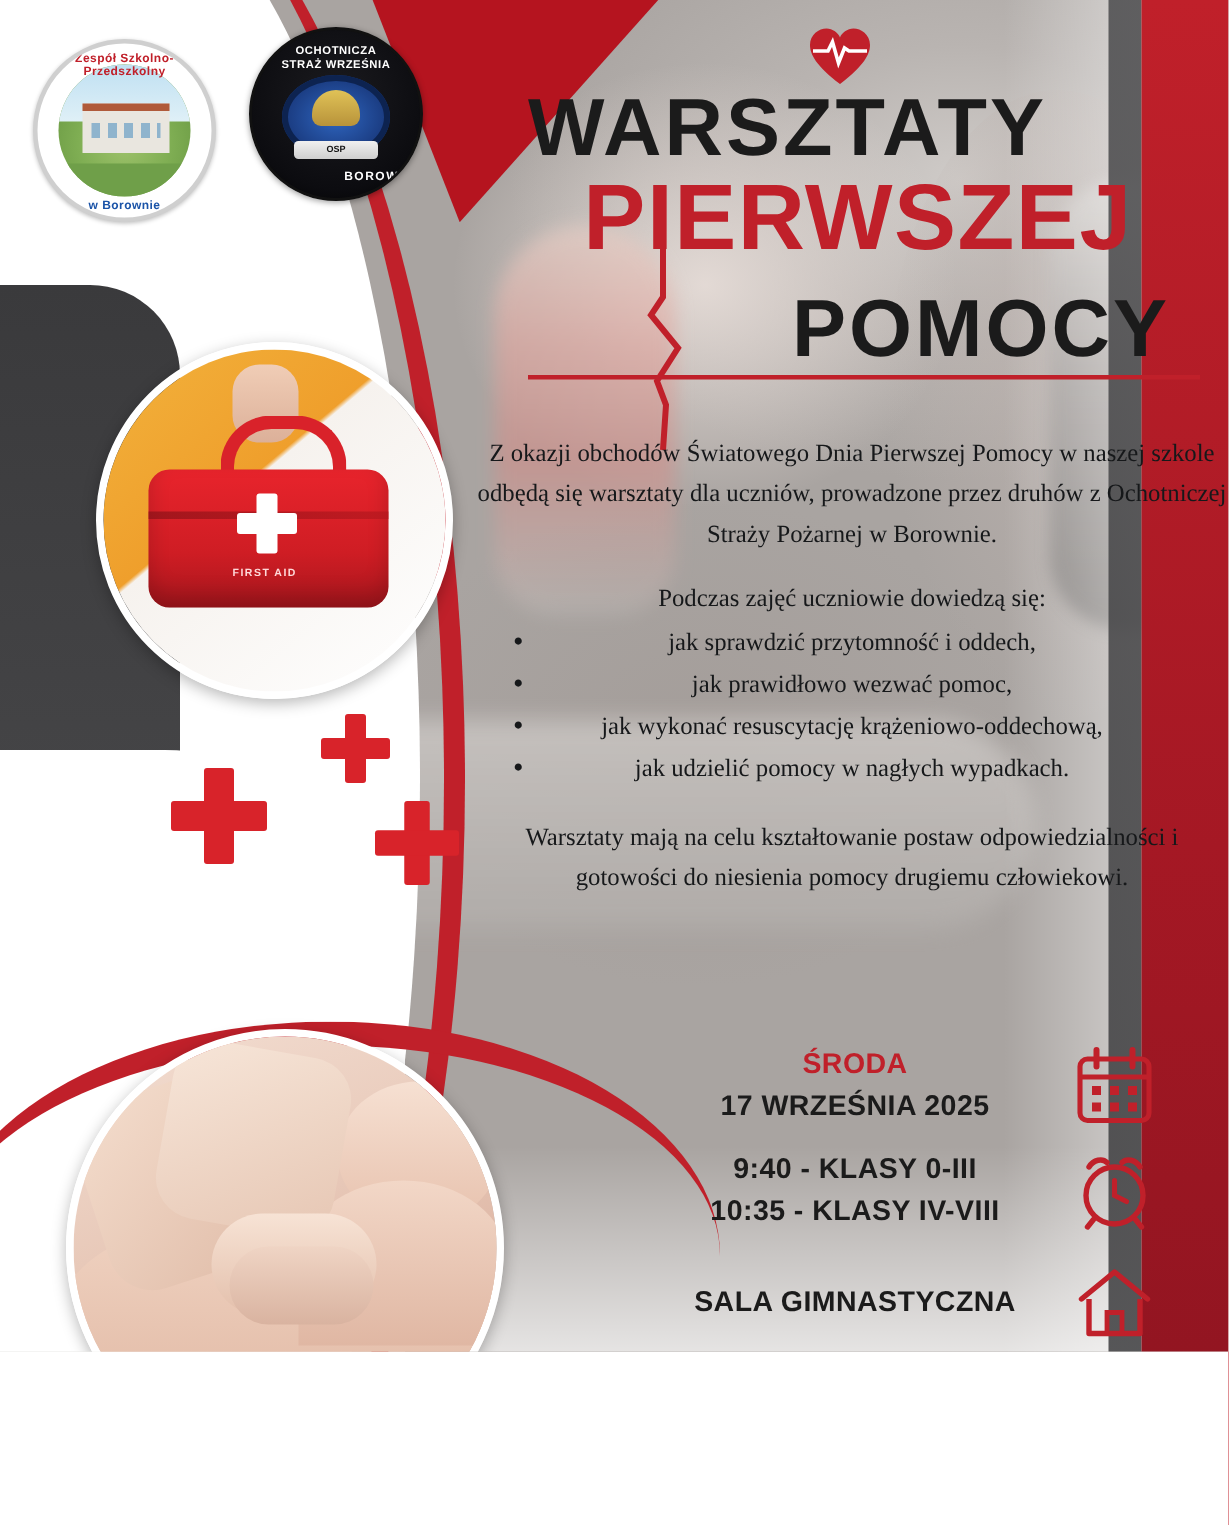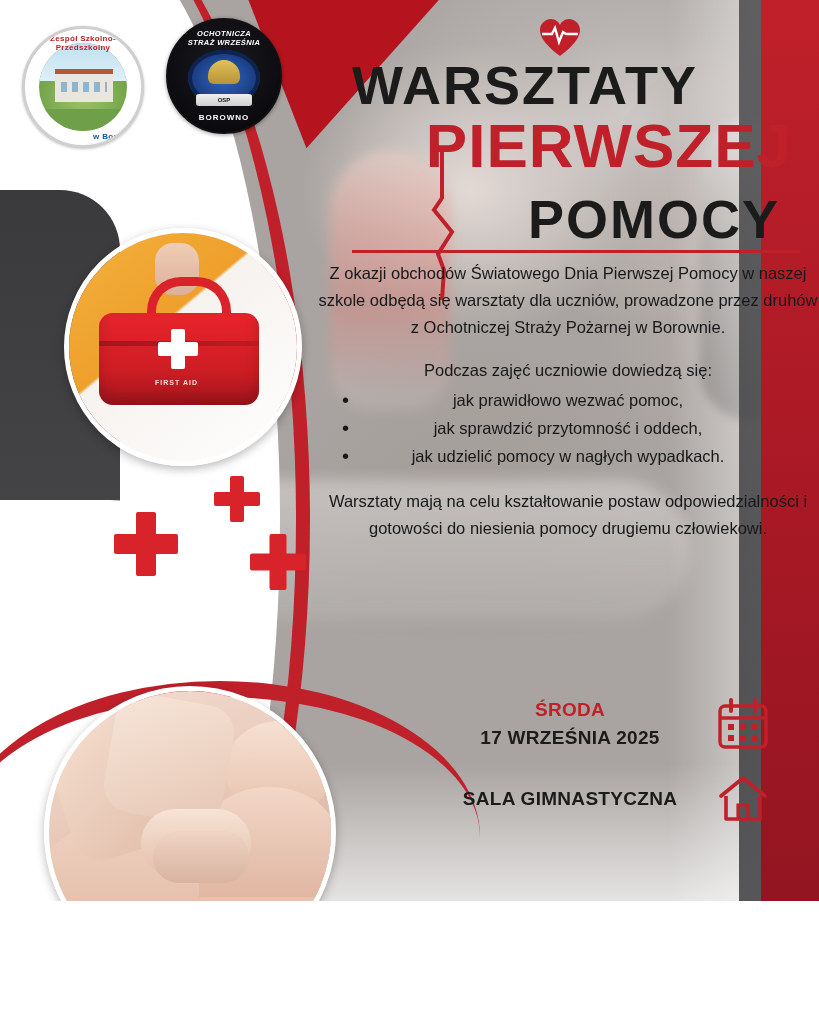--- a/index.html
+++ b/index.html
@@ -137,34 +137,34 @@
     background:repeating-linear-gradient(90deg,#8fb4cd 0 6px,#e9e6df 6px 11px);
   }
   .logo-school .grass{
     position:absolute;left:0;bottom:0;width:88px;height:22px;background:#6f9f49;
   }
   .logo-arc-top,.logo-arc-bottom{
     position:absolute;left:0;width:116px;text-align:center;
     font-size:8px;font-weight:bold;letter-spacing:.3px;
   }
   .logo-arc-top{top:5px;color:#c0202a;}
-  .logo-arc-bottom{bottom:4px;color:#1b54a8;text-align:right;}
+  .logo-arc-bottom{bottom:4px;color:#1b54a8;}
 
   .logo-osp{
     position:absolute;left:166px;top:18px;width:112px;height:112px;border-radius:50%;
     background:radial-gradient(circle at 50% 40%,#1b1b1f 0%, #0c0c10 70%, #000 100%);
     border:2px solid #111;overflow:hidden;
     box-shadow:0 1px 4px rgba(0,0,0,.4);
   }
   .logo-osp .ospTop{
     position:absolute;left:0;top:9px;width:112px;text-align:center;
-    color:#fff;font-size:7.5px;font-weight:bold;line-height:9px;letter-spacing:.4px;font-style:italic;
+    color:#fff;font-size:7.5px;font-weight:bold;line-height:9px;letter-spacing:.4px;
   }
   .logo-osp .ospBottom{
-    position:absolute;left:0;bottom:10px;width:112px;text-align:center;
+    position:absolute;left:0;bottom:10px;width:112px;text-align:right;
     color:#fff;font-size:8px;font-weight:bold;letter-spacing:1px;
   }
   .logo-osp .star{
     position:absolute;left:20px;top:30px;width:72px;height:56px;
     background:radial-gradient(ellipse at 50% 50%, #2f66c0 0%, #1c3f86 60%, #142d60 100%);
     border-radius:50%;
     box-shadow:inset 0 0 0 4px #0d2350;
   }
   .logo-osp .helmet{
     position:absolute;left:40px;top:40px;width:32px;height:24px;
@@ -271,37 +271,37 @@
   }
 
   
   .title-wrap{position:absolute;left:352px;top:56px;width:440px;}
   .t1{
     font-size:54px;font-weight:bold;color:#1b1b1b;letter-spacing:2px;
     line-height:58px;margin:0;text-align:left;
   }
   .t2{
     font-size:62px;font-weight:bold;color:#c0202a;letter-spacing:1px;
-    line-height:64px;margin:0;text-align:right;
+    line-height:64px;margin:0;text-align:center;
   }
   .t3{
     font-size:54px;font-weight:bold;color:#1b1b1b;letter-spacing:2px;
     line-height:58px;margin:12px;text-align:right;
   }
   .title-rule{
     position:absolute;left:352px;top:250px;width:448px;height:3px;background:#c0202a;
   }
   .ecg{
     position:absolute;left:382px;top:150px;width:120px;height:150px;
   }
 
   
   .body-copy{
-    position:absolute;left:318px;top:260px;width:500px;
-    color:#16181a;font-size:16.5px;line-height:27px;text-align:center;
+    position:absolute;left:318px;top:288px;width:500px;
+    color:#16181a;font-size:16.5px;line-height:27px;text-align:center;font-family:Liberation Serif, serif;
   }
   .body-copy p{margin:0 0 16px 0;}
   .bullets{
     margin:0;padding:0;list-style:none;text-align:center;
   }
   .bullets li{
     position:relative;font-size:16.5px;line-height:28px;
   }
   .bullets li:before{
     content:"\2022";position:absolute;left:24px;color:#16181a;font-size:20px;line-height:28px;
@@ -430,22 +430,23 @@
     <div class="hand1"></div>
     <div class="hand2"></div>
     <div class="pink"></div>
     <div class="shadow"></div>
   </div>
 
   <div class="body-copy">
     <p>Z okazji obchodów Światowego Dnia Pierwszej Pomocy w naszej szkole odbędą się warsztaty dla uczniów, prowadzone przez druhów z Ochotniczej Straży Pożarnej w Borownie.</p>
     <p style="margin-bottom:2px;">Podczas zajęć uczniowie dowiedzą się:</p>
     <ul class="bullets">
+      <li>jak sprawdzić przytomność i oddech,</li>
       <li>jak prawidłowo wezwać pomoc,</li>
-      <li>jak sprawdzić przytomność i oddech,</li>
+      <li>jak wykonać resuscytację krążeniowo-oddechową,</li>
       <li>jak udzielić pomocy w nagłych wypadkach.</li>
     </ul>
     <p style="margin-top:18px;">Warsztaty mają na celu kształtowanie postaw odpowiedzialności i gotowości do niesienia pomocy drugiemu człowiekowi.</p>
   </div>
 
   <div class="info">
 
     <div class="info-row">
       <div class="info-texts">
         <div class="info-line red">ŚRODA</div>
@@ -462,20 +463,36 @@
               <rect x="24" y="27" width="6" height="6"></rect>
               <rect x="36" y="27" width="6" height="6"></rect>
             <rect x="12" y="38" width="6" height="6"></rect>
               <rect x="24" y="38" width="6" height="6"></rect>
               <rect x="36" y="38" width="6" height="6"></rect>
           </g>
         </svg>
       </div>
     </div>
 
+    <div class="info-row">
+      <div class="info-texts">
+        <div class="info-line">9:40 - KLASY 0-III</div>
+        <div class="info-line">10:35 - KLASY IV-VIII</div>
+      </div>
+      <div class="info-icon">
+        <svg width="54" height="54" viewBox="0 0 54 54">
+          <circle cx="27" cy="30" r="19" fill="none" stroke="#c0202a" stroke-width="3.6"></circle>
+          <path d="M27 20 L27 30 L35 34" fill="none" stroke="#c0202a" stroke-width="3.4" stroke-linecap="round"></path>
+          <path d="M10 11 C13 6 19 5 22 8" fill="none" stroke="#c0202a" stroke-width="3.6" stroke-linecap="round"></path>
+          <path d="M44 11 C41 6 35 5 32 8" fill="none" stroke="#c0202a" stroke-width="3.6" stroke-linecap="round"></path>
+          <line x1="13" y1="46" x2="9" y2="51" stroke="#c0202a" stroke-width="3.6" stroke-linecap="round"></line>
+          <line x1="41" y1="46" x2="45" y2="51" stroke="#c0202a" stroke-width="3.6" stroke-linecap="round"></line>
+        </svg>
+      </div>
+    </div>
 
     <div class="info-row" style="margin-top:20px;">
       <div class="info-texts">
         <div class="info-line">SALA GIMNASTYCZNA</div>
       </div>
       <div class="info-icon">
         <svg width="54" height="54" viewBox="0 0 54 54">
           <path d="M5 24 L27 6 L49 24" fill="none" stroke="#c0202a" stroke-width="3.6" stroke-linecap="round" stroke-linejoin="round"></path>
           <path d="M10 24 L10 47 L44 47 L44 24" fill="none" stroke="#c0202a" stroke-width="3.6" stroke-linejoin="round"></path>
           <path d="M22 47 L22 33 L32 33 L32 47" fill="none" stroke="#c0202a" stroke-width="3.2"></path>

